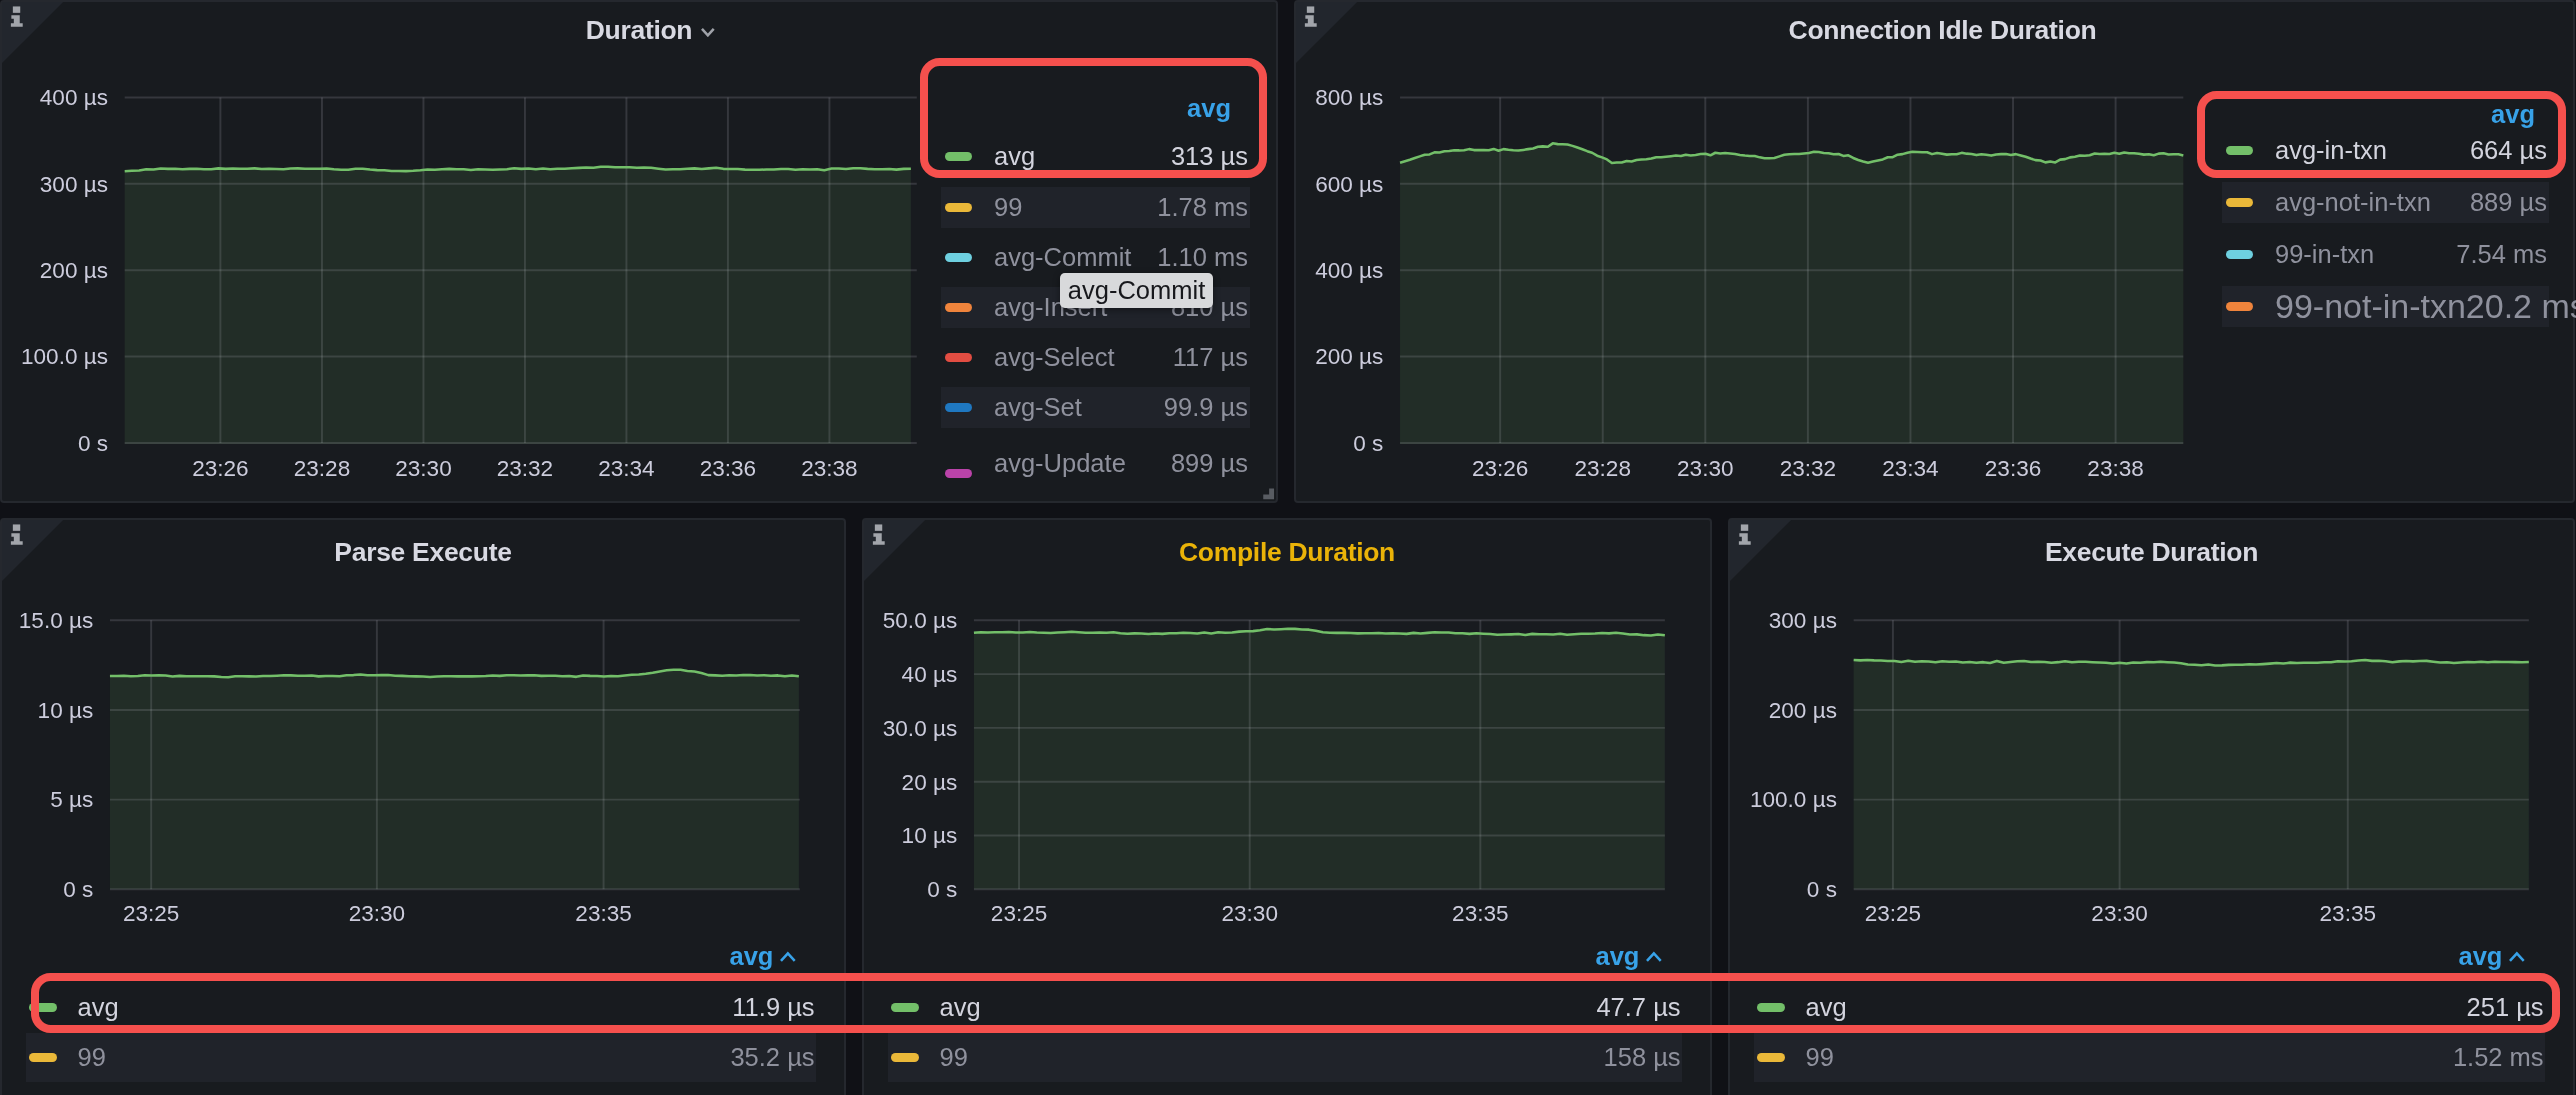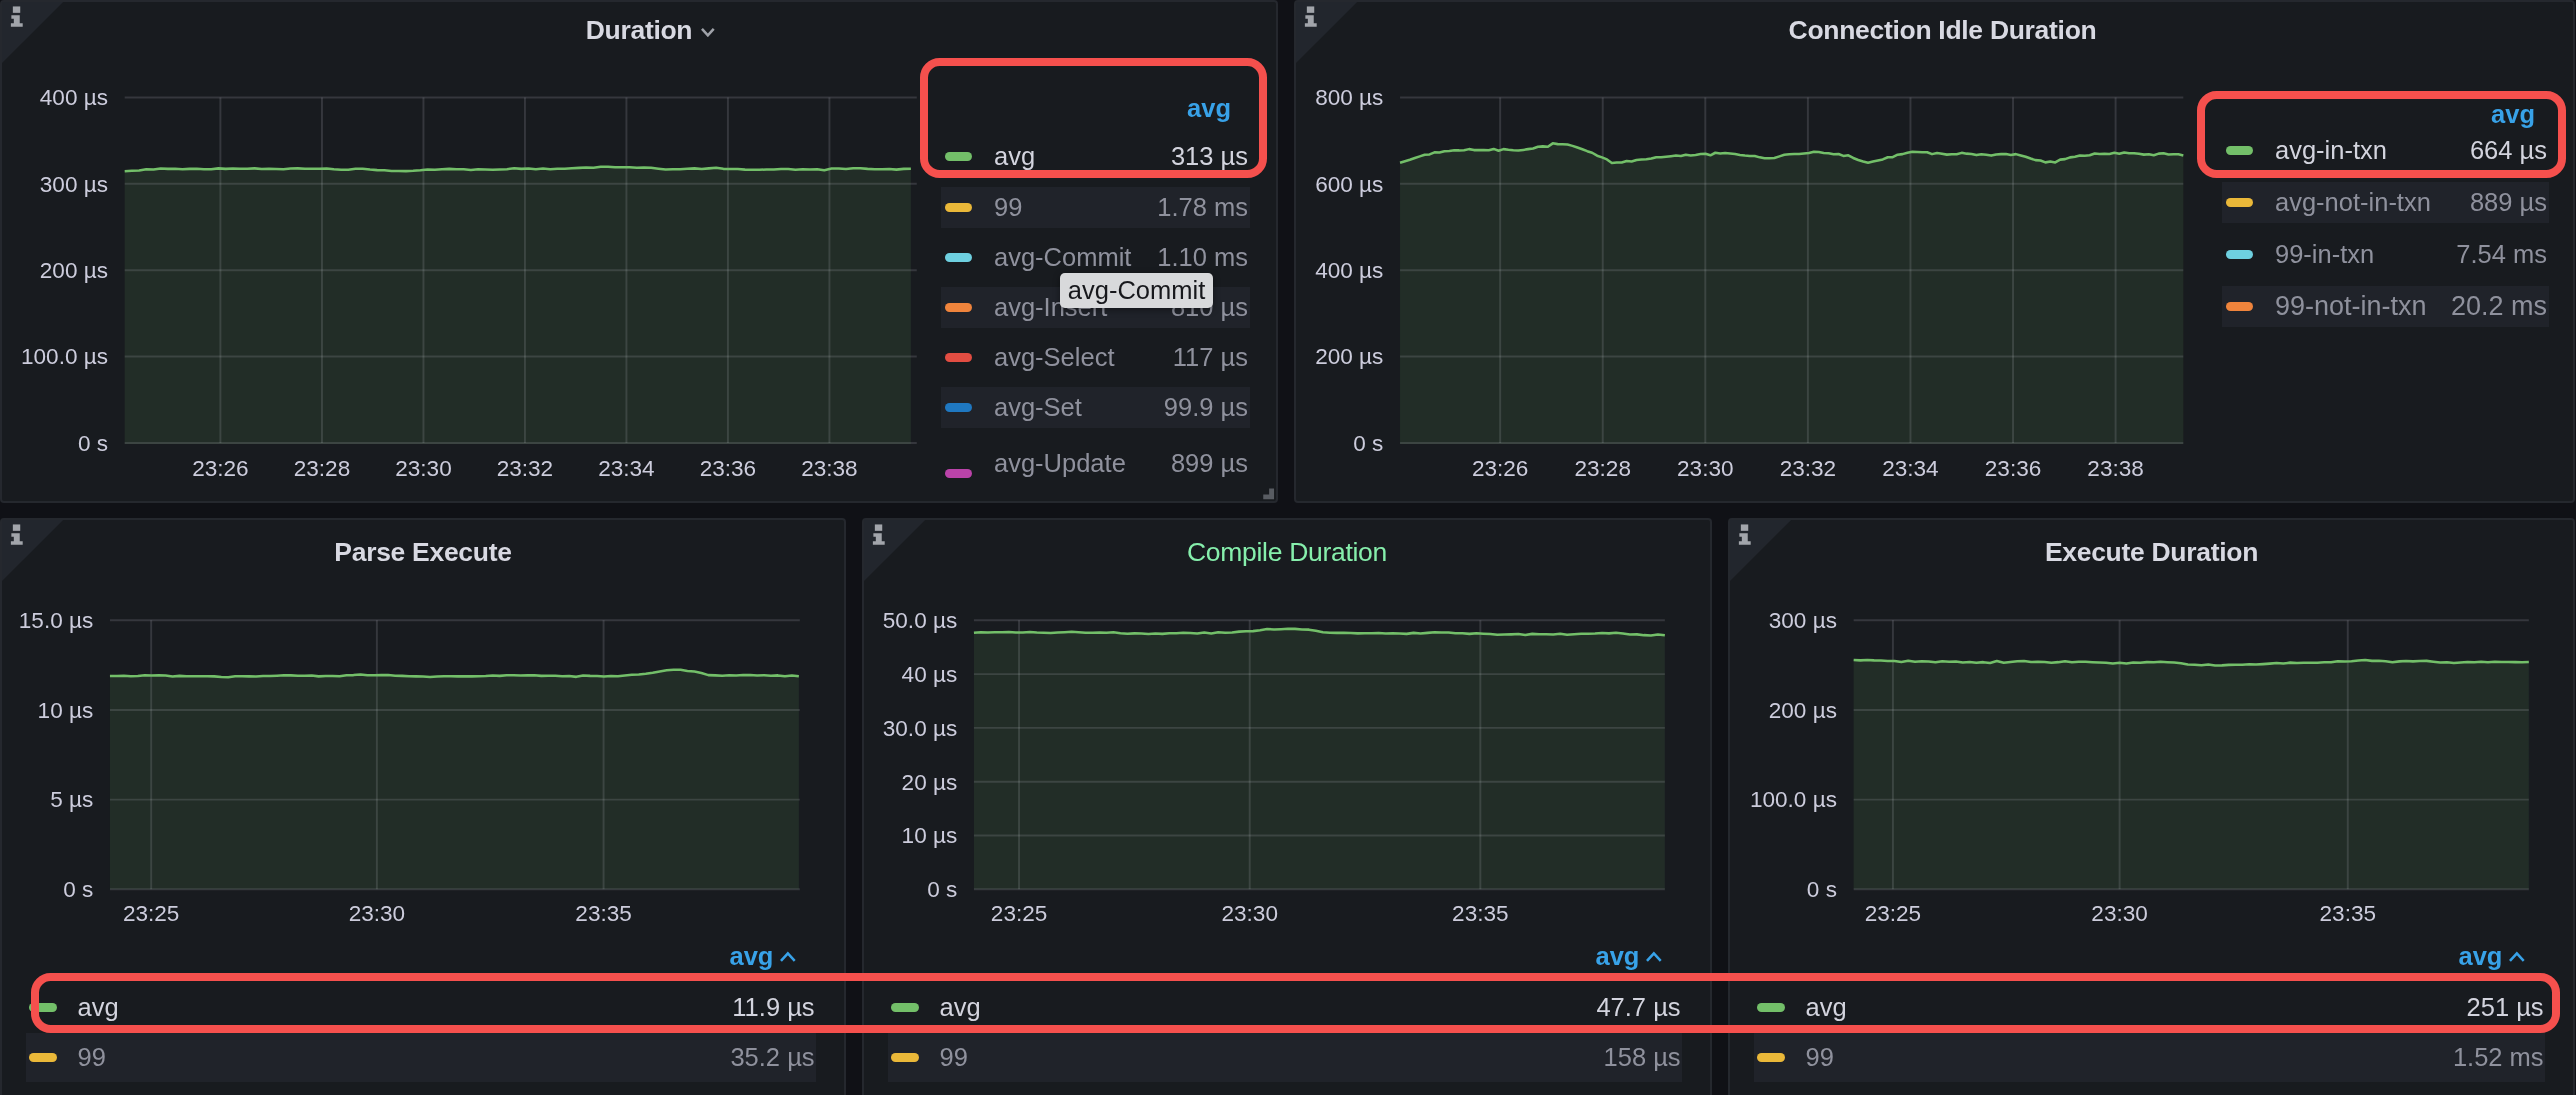--- a/index.html
+++ b/index.html
@@ -127,21 +127,21 @@
 <div style="position:absolute;left:926px;top:180px;width:327px;height:41px;background:#20232a;display:flex;align-items:center;font-size:25.5px;color:#8f919d">
       <div style="width:27.5px;height:8.8px;border-radius:4.9px;background:#eab839;margin-left:3.9px;flex:none"></div>
       <div style="margin-left:21.6px;white-space:nowrap">avg-not-in-txn</div>
       <div style="margin-left:auto;padding-right:2px;white-space:nowrap">889 µs</div>
     </div>
 <div style="position:absolute;left:926px;top:232px;width:327px;height:41px;display:flex;align-items:center;font-size:25.5px;color:#8f919d">
       <div style="width:27.5px;height:8.8px;border-radius:4.9px;background:#6ed0e0;margin-left:3.9px;flex:none"></div>
       <div style="margin-left:21.6px;white-space:nowrap">99-in-txn</div>
       <div style="margin-left:auto;padding-right:2px;white-space:nowrap">7.54 ms</div>
     </div>
-<div style="position:absolute;left:926px;top:284px;width:327px;height:41px;background:#20232a;display:flex;align-items:center;font-size:27px;color:#8f919d">
+<div style="position:absolute;left:926px;top:284px;width:327px;height:41px;background:#20232a;display:flex;align-items:center;font-size:34px;color:#8f919d">
       <div style="width:27.5px;height:8.8px;border-radius:4.9px;background:#ef843c;margin-left:3.9px;flex:none"></div>
       <div style="margin-left:21.6px;white-space:nowrap">99-not-in-txn</div>
       <div style="margin-left:auto;padding-right:2px;white-space:nowrap">20.2 ms</div>
     </div>
 </div>
 <div class="panel" style="left:0px;top:518px;width:846px;height:609px">
     <svg width="842" height="605" style="position:absolute;left:0;top:0" viewBox="0 0 858 616">
 <line x1="110" y1="102" x2="813" y2="102" stroke="rgba(204,204,220,0.16)" stroke-width="2"></line>
 <line x1="110" y1="193.3" x2="813" y2="193.3" stroke="rgba(204,204,220,0.16)" stroke-width="2"></line>
 <line x1="110" y1="284.7" x2="813" y2="284.7" stroke="rgba(204,204,220,0.16)" stroke-width="2"></line>
@@ -209,21 +209,21 @@
 <text x="628" y="408" text-anchor="middle" font-size="23" fill="#ccccdc">23:35</text>
 
 </svg>
     <svg width="69" height="69" style="position:absolute;left:0;top:0" viewBox="0 0 70 70">
       <path d="M0,0 L62,0 L0,62 Z" fill="#22262d"></path>
       <g fill="#a2a5ab">
         <rect x="11" y="4.5" width="7.5" height="6.5"></rect>
         <path d="M9.5,13.5 L18,13.5 L18,21.5 L21,21.5 L21,25 L9,25 L9,21.5 L12,21.5 L12,17 L9.5,17 Z"></path>
       </g>
     </svg>
-    <div style="position:absolute;left:0;top:17.7px;width:846px;text-align:center;font-size:26.5px;font-weight:400;color:#86efac;letter-spacing:-0.3px;line-height:29.5px">Compile Duration</div>
+    <div style="position:absolute;left:0;top:17.7px;width:846px;text-align:center;font-size:26.5px;font-weight:700;color:#eab308;letter-spacing:-0.3px;line-height:29.5px">Compile Duration</div>
     <div style="position:absolute;left:0;top:422px;width:799px;display:flex;justify-content:flex-end;align-items:center;font-size:25.5px;font-weight:700;color:#38a2e8">
       <span>avg</span>
       <svg width="17.7" height="11.8" style="margin-left:5.9px" viewBox="0 0 18 12">
         <path d="M2,10 L9,2.5 L16,10" fill="none" stroke="#38a2e8" stroke-width="2.6"></path>
       </svg>
     </div>
     <div style="position:absolute;left:23.6px;top:463px;width:794px;height:49px;display:flex;align-items:center;font-size:25.5px;color:#d3d4de">
       <div style="width:27.5px;height:8.8px;border-radius:4.9px;background:#73bf69;margin-left:3.9px;flex:none"></div>
       <div style="margin-left:20.6px;white-space:nowrap">avg</div>
       <div style="margin-left:auto;padding-right:1px;white-space:nowrap">47.7 µs</div>

